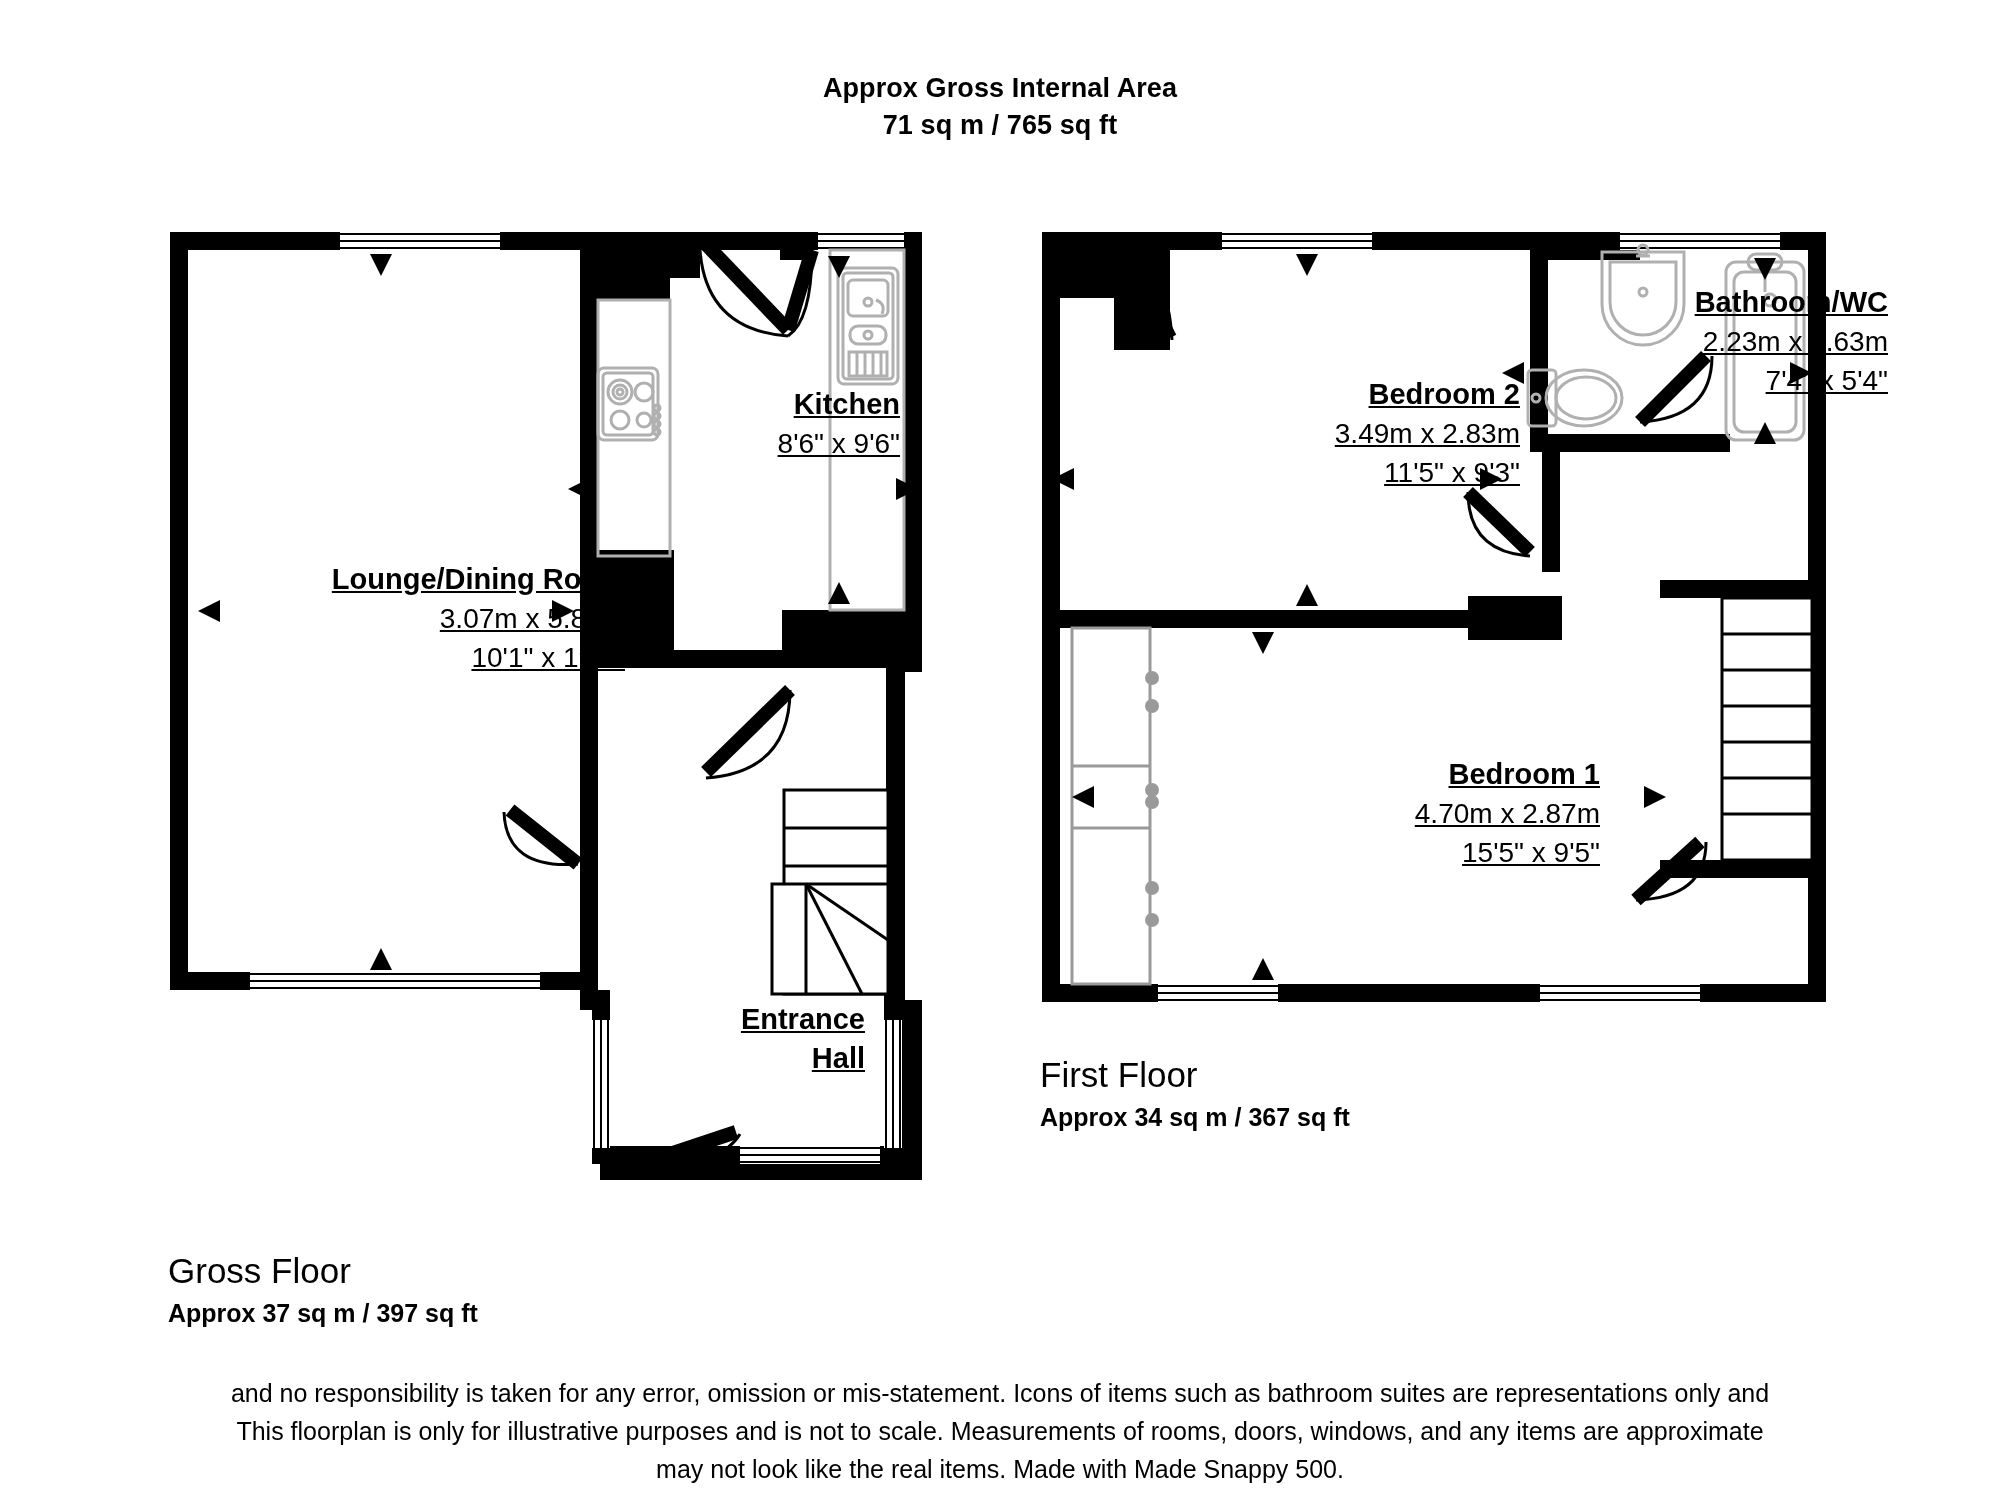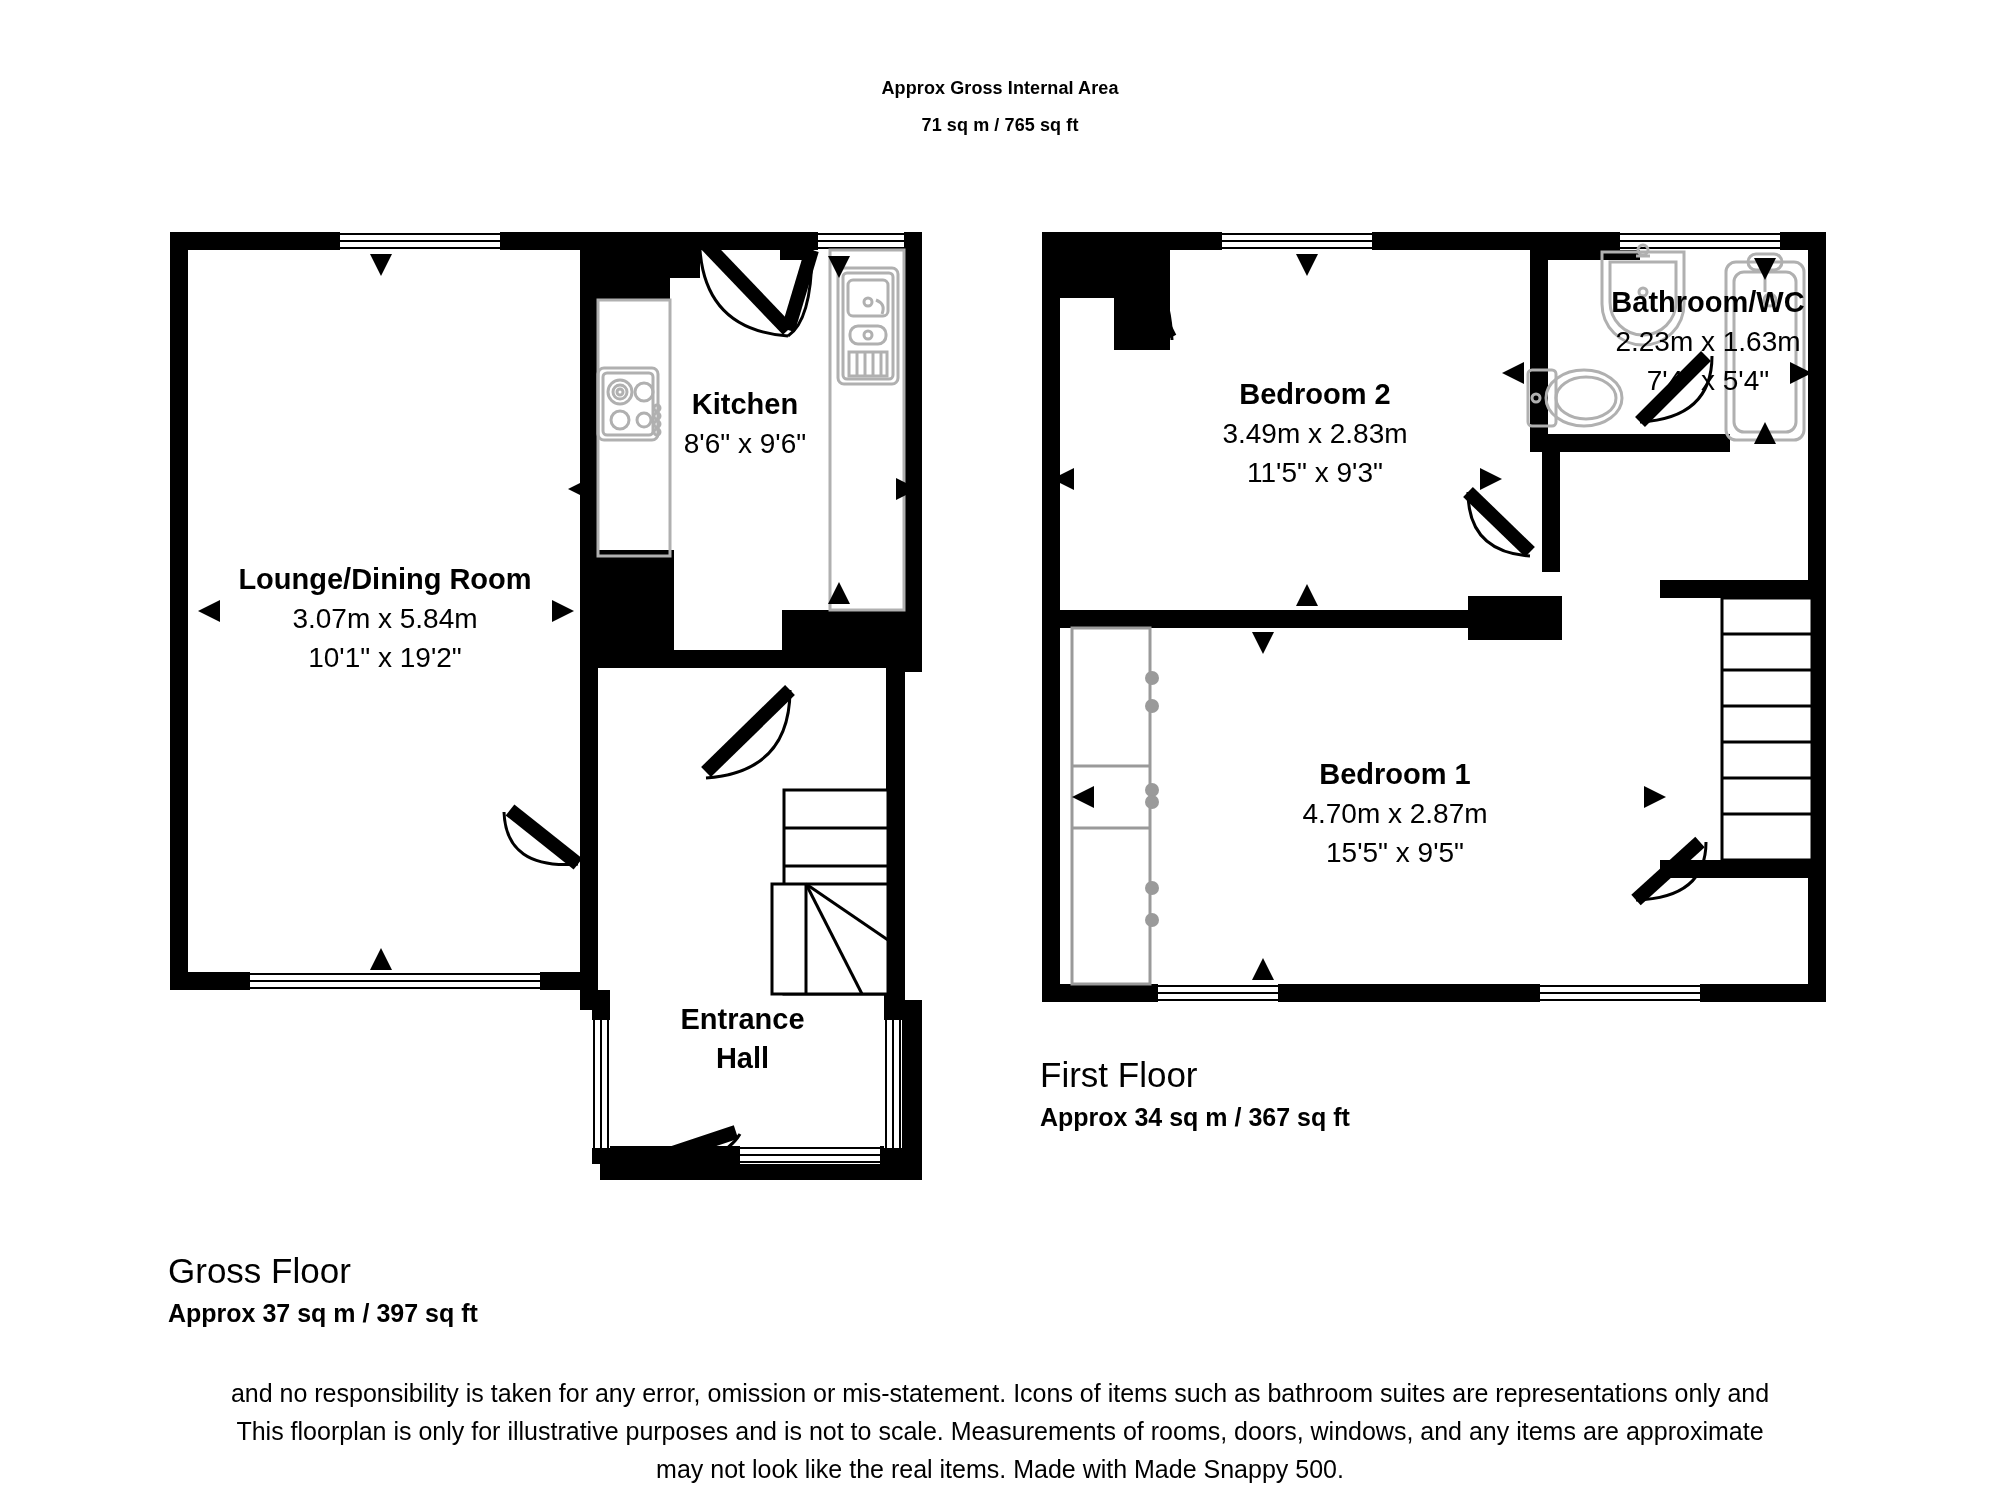--- a/index.html
+++ b/index.html
@@ -22,41 +22,42 @@
 
   
   #header {
     position: absolute;
     top: 70px;
     left: 0;
     width: 2000px;
     text-align: center;
   }
   #header .line {
-    font-size: 18px;
+    font-size: 27px;
     font-weight: bold;
     letter-spacing: 0.1px;
     line-height: 37px;
     white-space: nowrap;
   }
 
   
   #plan-layer {
     position: absolute;
     inset: 0;
     width: 2000px;
     height: 1510px;
   }
 
   
   .roomlabel {
     position: absolute;
-    text-align: center;
+    text-align: right;
     white-space: nowrap;
     line-height: 39px;
+    text-decoration: underline;
   }
   .roomlabel .rname {
     font-size: 29px;
     font-weight: bold;
   }
   .roomlabel .rdim {
     font-size: 28px;
     font-weight: normal;
   }
 

